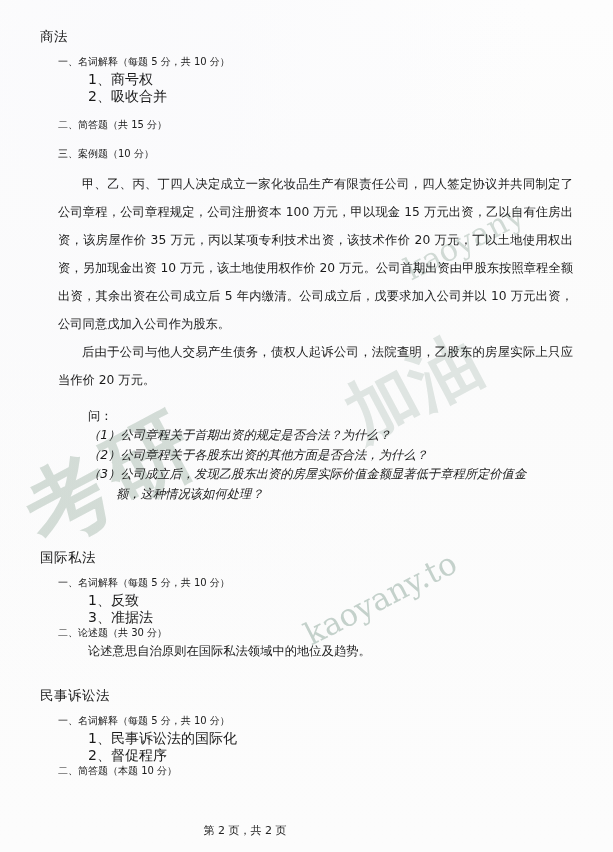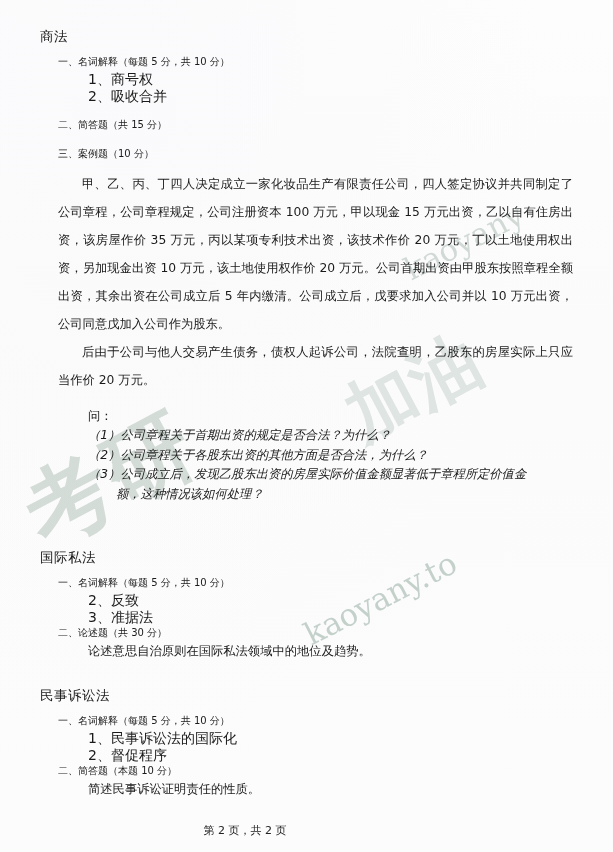--- a/index.html
+++ b/index.html
@@ -193,36 +193,35 @@
         </div>
     </div>
 
     <div class="gap-xl"></div>
     <div class="gap-l"></div>
 
     <div>
       <div class="sec-title">国际私法</div>
 
       <div class="q-head">一、名词解释（每题 5 分，共 10 分）</div>
-      <div class="sub-item">2、反致</div>
+      <div class="sub-item">1、反致</div>
       <div class="sub-item">3、准据法</div>
 
       <div class="q-head">二、论述题（共 30 分）</div>
       <div class="body-line">论述意思自治原则在国际私法领域中的地位及趋势。</div>
     </div>
 
     <div class="gap-xl"></div>
 
     <div>
       <div class="sec-title">民事诉讼法</div>
 
       <div class="q-head">一、名词解释（每题 5 分，共 10 分）</div>
       <div class="sub-item">1、民事诉讼法的国际化</div>
       <div class="sub-item">2、督促程序</div>
 
       <div class="q-head">二、简答题（本题 10 分）</div>
-      <div class="body-line">简述民事诉讼证明责任的性质。</div>
     </div>
 
   </div>
 
   <div class="footer">第 2 页，共 2 页</div>
 </div>
 
 </body></html>

